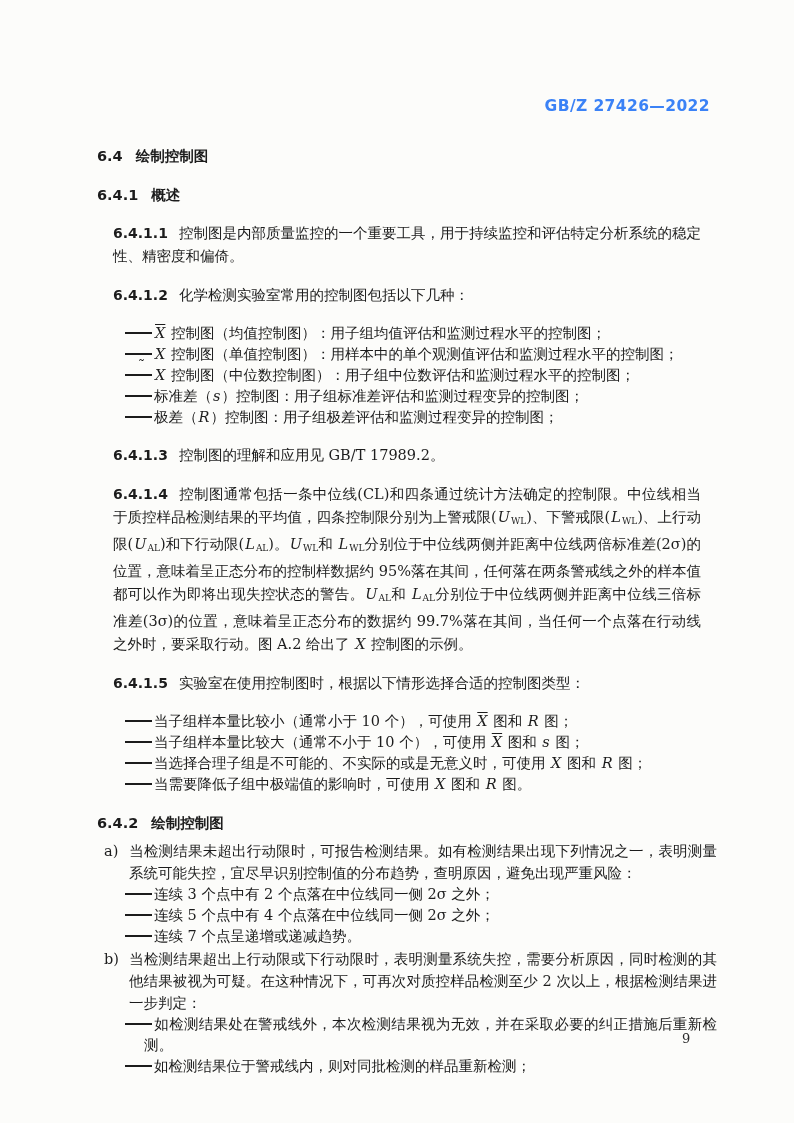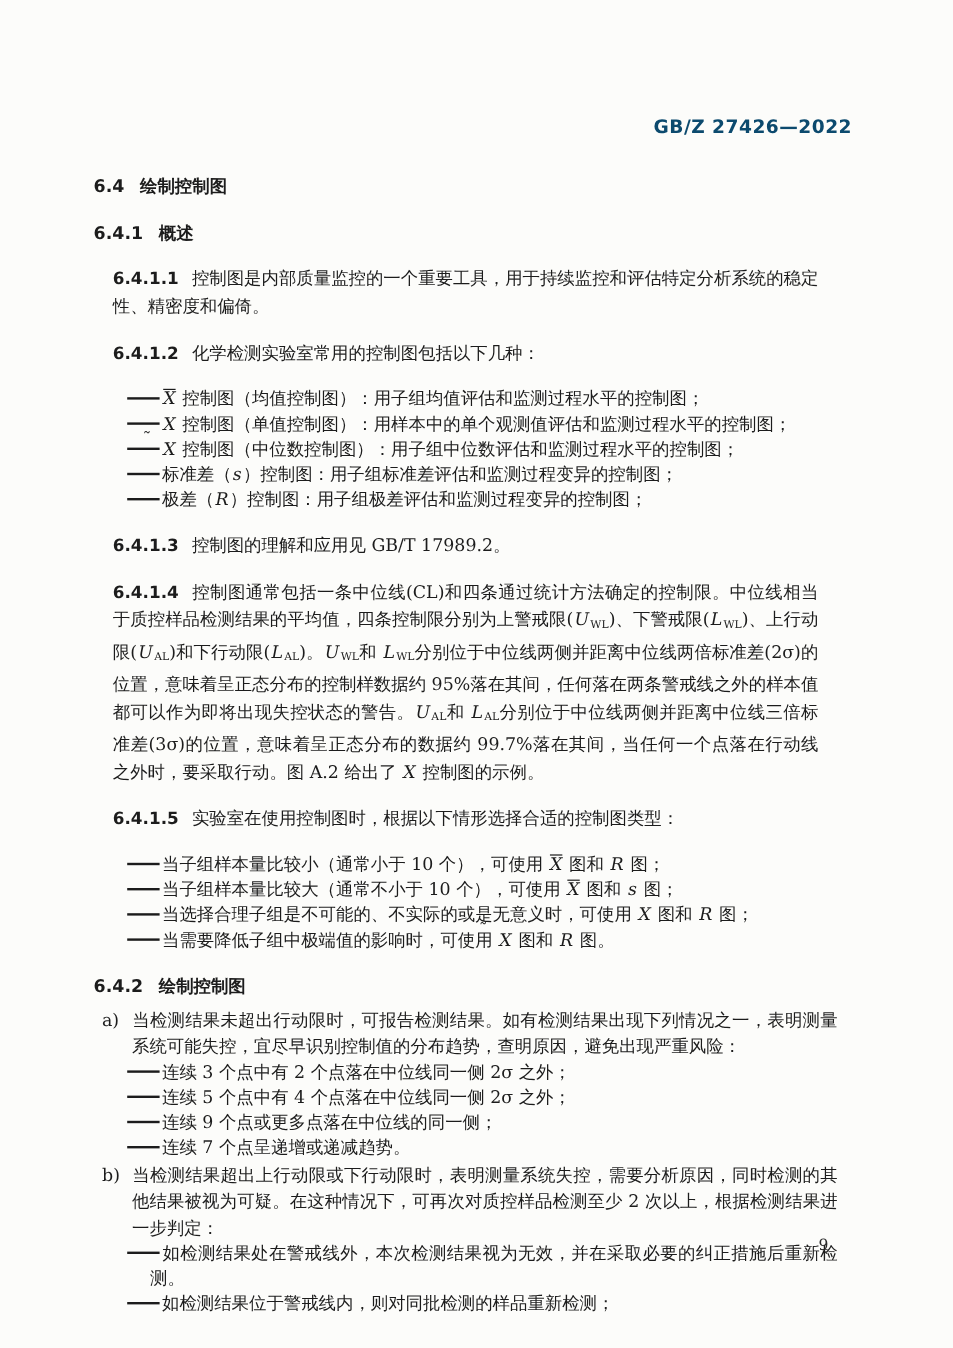--- a/index.html
+++ b/index.html
@@ -5,24 +5,24 @@
   html,body{margin:0;padding:0}
   body{
     width:794px;height:1123px;position:relative;overflow:hidden;
     background:#fcfcfa;color:#1c1c1c;
     font-family:"DejaVu Serif","Liberation Serif",serif;
   }
   .page{position:absolute;inset:0}
   .hdr{
     position:absolute;top:97px;right:84px;
     font-family:"DejaVu Sans","Liberation Sans",sans-serif;
-    font-weight:700;font-size:15.5px;letter-spacing:.4px;color:#0c4a6e;
+    font-weight:700;font-size:15.5px;letter-spacing:.4px;color:#3b82f6;
   }
   .doc{
-    position:absolute;top:146px;left:78px;width:620px;
+    position:absolute;top:146px;left:97px;width:620px;
     font-size:14.5px;text-align:justify;
   }
   .h2,.h3{
     font-family:"DejaVu Sans","Liberation Sans",sans-serif;
     font-weight:700;font-size:14.5px;text-align:left;line-height:21px;
   }
   .h2{margin:0}
   .h3{margin:18px 0 6px 0}
   .hnum{margin-right:13px}
   .p{line-height:23px;margin:16px}
@@ -65,20 +65,19 @@
       <div class="p"><span class="cnum">6.4.1.4</span>控制图通常包括一条中位线(CL)和四条通过统计方法确定的控制限。中位线相当于质控样品检测结果的平均值，四条控制限分别为上警戒限(<i>U</i><sub>WL</sub>)、下警戒限(<i>L</i><sub>WL</sub>)、上行动限(<i>U</i><sub>AL</sub>)和下行动限(<i>L</i><sub>AL</sub>)。<i>U</i><sub>WL</sub>和 <i>L</i><sub>WL</sub>分别位于中位线两侧并距离中位线两倍标准差(2σ)的位置，意味着呈正态分布的控制样数据约 95%落在其间，任何落在两条警戒线之外的样本值都可以作为即将出现失控状态的警告。<i>U</i><sub>AL</sub>和 <i>L</i><sub>AL</sub>分别位于中位线两侧并距离中位线三倍标准差(3σ)的位置，意味着呈正态分布的数据约 99.7%落在其间，当任何一个点落在行动线之外时，要采取行动。图 A.2 给出了 <i>X</i> 控制图的示例。</div>
       <div class="p"><span class="cnum">6.4.1.5</span>实验室在使用控制图时，根据以下情形选择合适的控制图类型：</div>
       <div class="dash"><span class="dl"></span>当子组样本量比较小（通常小于 10 个），可使用 <span class="xb">X</span> 图和 <i>R</i> 图；</div>
       <div class="dash"><span class="dl"></span>当子组样本量比较大（通常不小于 10 个），可使用 <span class="xb">X</span> 图和 <i>s</i> 图；</div>
       <div class="dash"><span class="dl"></span>当选择合理子组是不可能的、不实际的或是无意义时，可使用 <i>X</i> 图和 <i>R</i> 图；</div>
       <div class="dash"><span class="dl"></span>当需要降低子组中极端值的影响时，可使用 <span class="xt"><span class="tl">˜</span>X</span> 图和 <i>R</i> 图。</div>
       <div class="h3"><span class="hnum">6.4.2</span><span>绘制控制图</span></div>
       <div class="alpha"><span class="al">a)</span>当检测结果未超出行动限时，可报告检测结果。如有检测结果出现下列情况之一，表明测量系统可能失控，宜尽早识别控制值的分布趋势，查明原因，避免出现严重风险：</div>
       <div class="dash"><span class="dl"></span>连续 3 个点中有 2 个点落在中位线同一侧 2σ 之外；</div>
       <div class="dash"><span class="dl"></span>连续 5 个点中有 4 个点落在中位线同一侧 2σ 之外；</div>
-      <div class="dash"><span class="dl"></span>连续 9 个点或更多点落在中位线的同一侧；</div>
       <div class="dash"><span class="dl"></span>连续 7 个点呈递增或递减趋势。</div>
       <div class="alpha"><span class="al">b)</span>当检测结果超出上行动限或下行动限时，表明测量系统失控，需要分析原因，同时检测的其他结果被视为可疑。在这种情况下，可再次对质控样品检测至少 2 次以上，根据检测结果进一步判定：</div>
       <div class="dash"><span class="dl"></span>如检测结果处在警戒线外，本次检测结果视为无效，并在采取必要的纠正措施后重新检测。</div>
       <div class="dash"><span class="dl"></span>如检测结果位于警戒线内，则对同批检测的样品重新检测；</div>
     </div>
   <div class="pageno">9</div>
 </div>
 
 </body></html>

